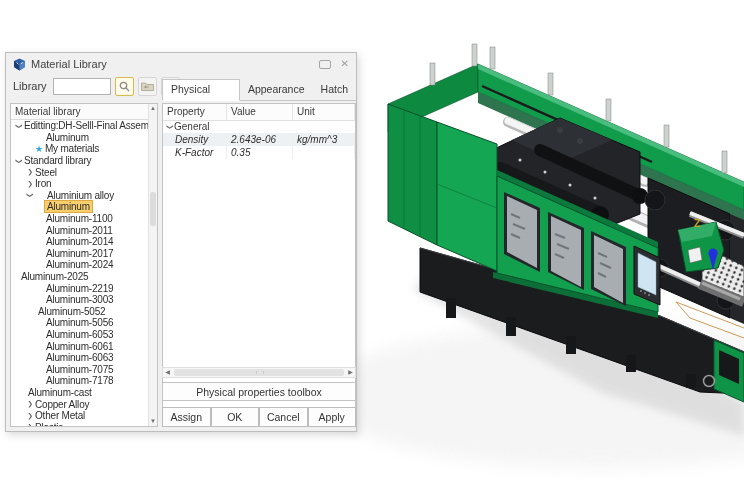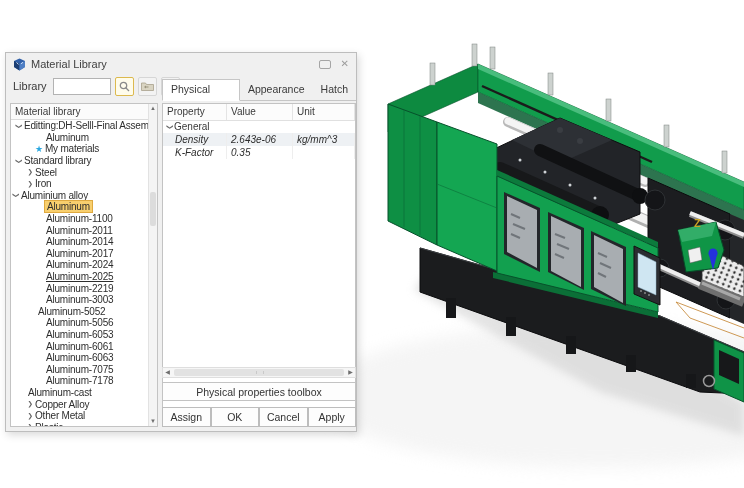--- a/index.html
+++ b/index.html
@@ -279,21 +279,21 @@
           <span class="tree-label">Standard library</span>
         </div>
         <div class="tree-row" style="padding-left: 14px;">
           <span class="expander">❯</span>
           <span class="tree-label">Steel</span>
         </div>
         <div class="tree-row" style="padding-left: 14px;">
           <span class="expander">❯</span>
           <span class="tree-label">Iron</span>
         </div>
-        <div class="tree-row" style="">
+        <div class="tree-row" style="padding-left: 14px; gap: 12px;">
           <span class="expander open">❯</span>
           <span class="tree-label">Aluminium alloy</span>
         </div>
         <div class="tree-row" style="padding-left: 25px;">
           <span class="expander"></span>
           <span class="tree-label selected">Aluminum</span>
         </div>
         <div class="tree-row" style="padding-left: 25px;">
           <span class="expander"></span>
           <span class="tree-label">Aluminum-1100</span>
@@ -307,21 +307,21 @@
           <span class="tree-label">Aluminum-2014</span>
         </div>
         <div class="tree-row" style="padding-left: 25px;">
           <span class="expander"></span>
           <span class="tree-label">Aluminum-2017</span>
         </div>
         <div class="tree-row" style="padding-left: 25px;">
           <span class="expander"></span>
           <span class="tree-label">Aluminum-2024</span>
         </div>
-        <div class="tree-row" style="padding-left: 25px; text-decoration: underline;">
+        <div class="tree-row" style="">
           <span class="expander"></span>
           <span class="tree-label">Aluminum-2025</span>
         </div>
         <div class="tree-row" style="padding-left: 25px;">
           <span class="expander"></span>
           <span class="tree-label">Aluminum-2219</span>
         </div>
         <div class="tree-row" style="padding-left: 25px;">
           <span class="expander"></span>
           <span class="tree-label">Aluminum-3003</span>

